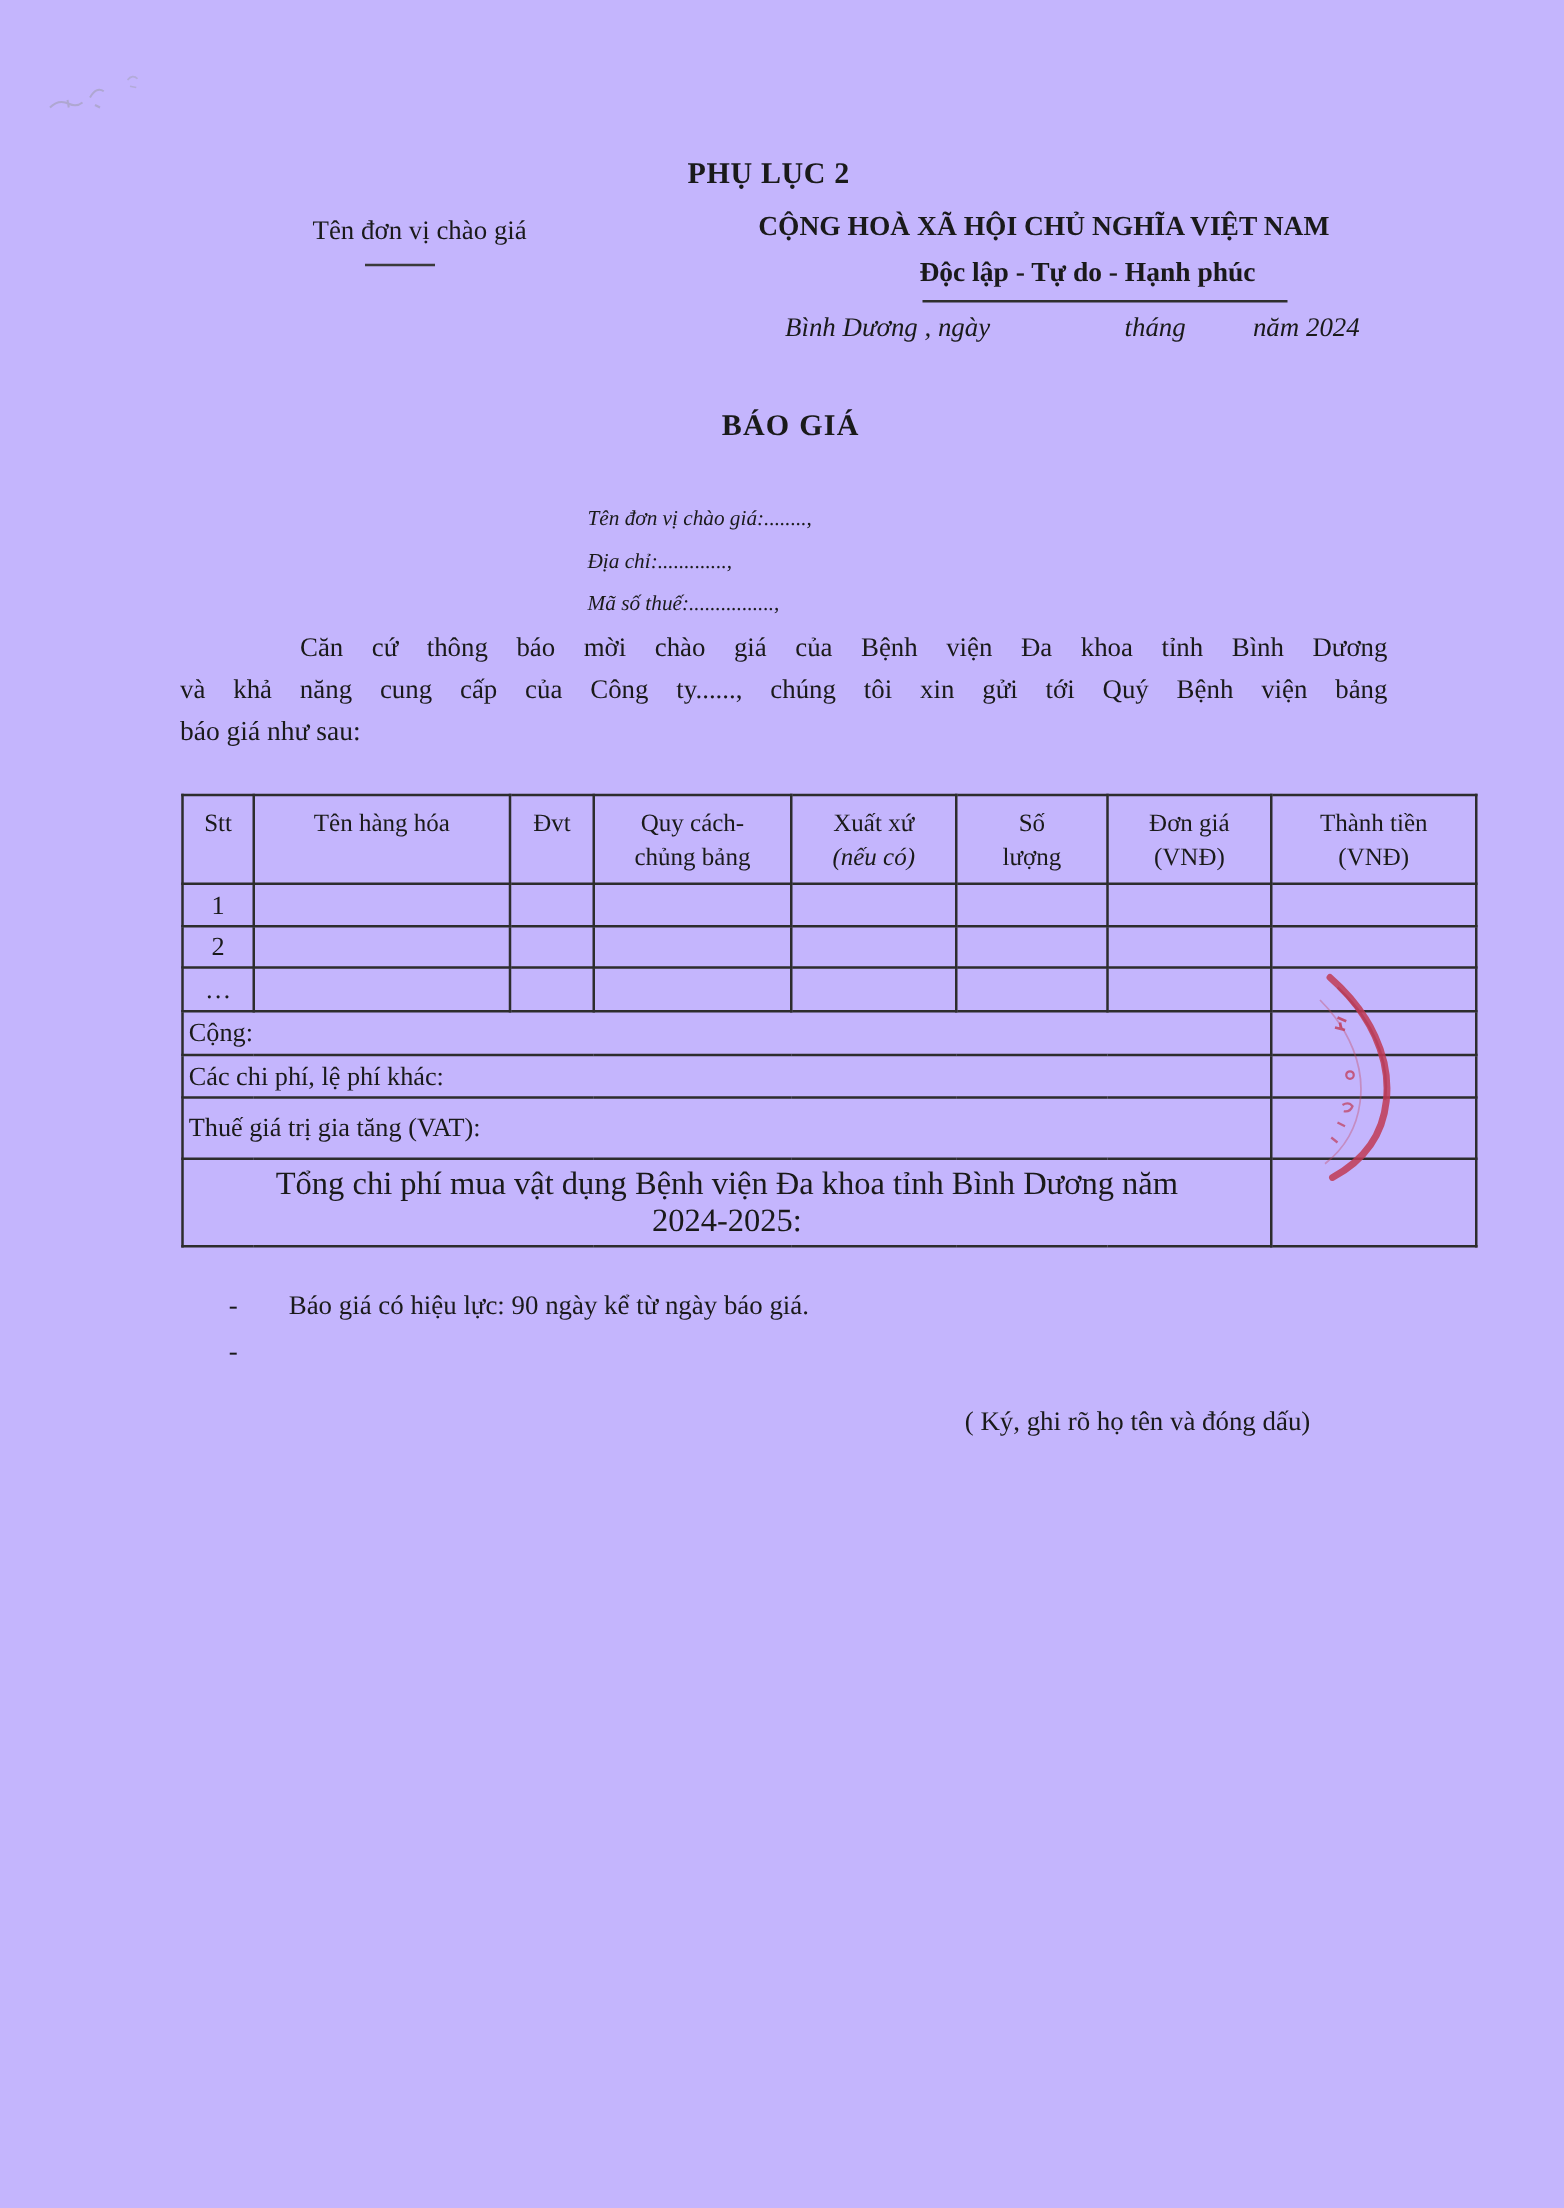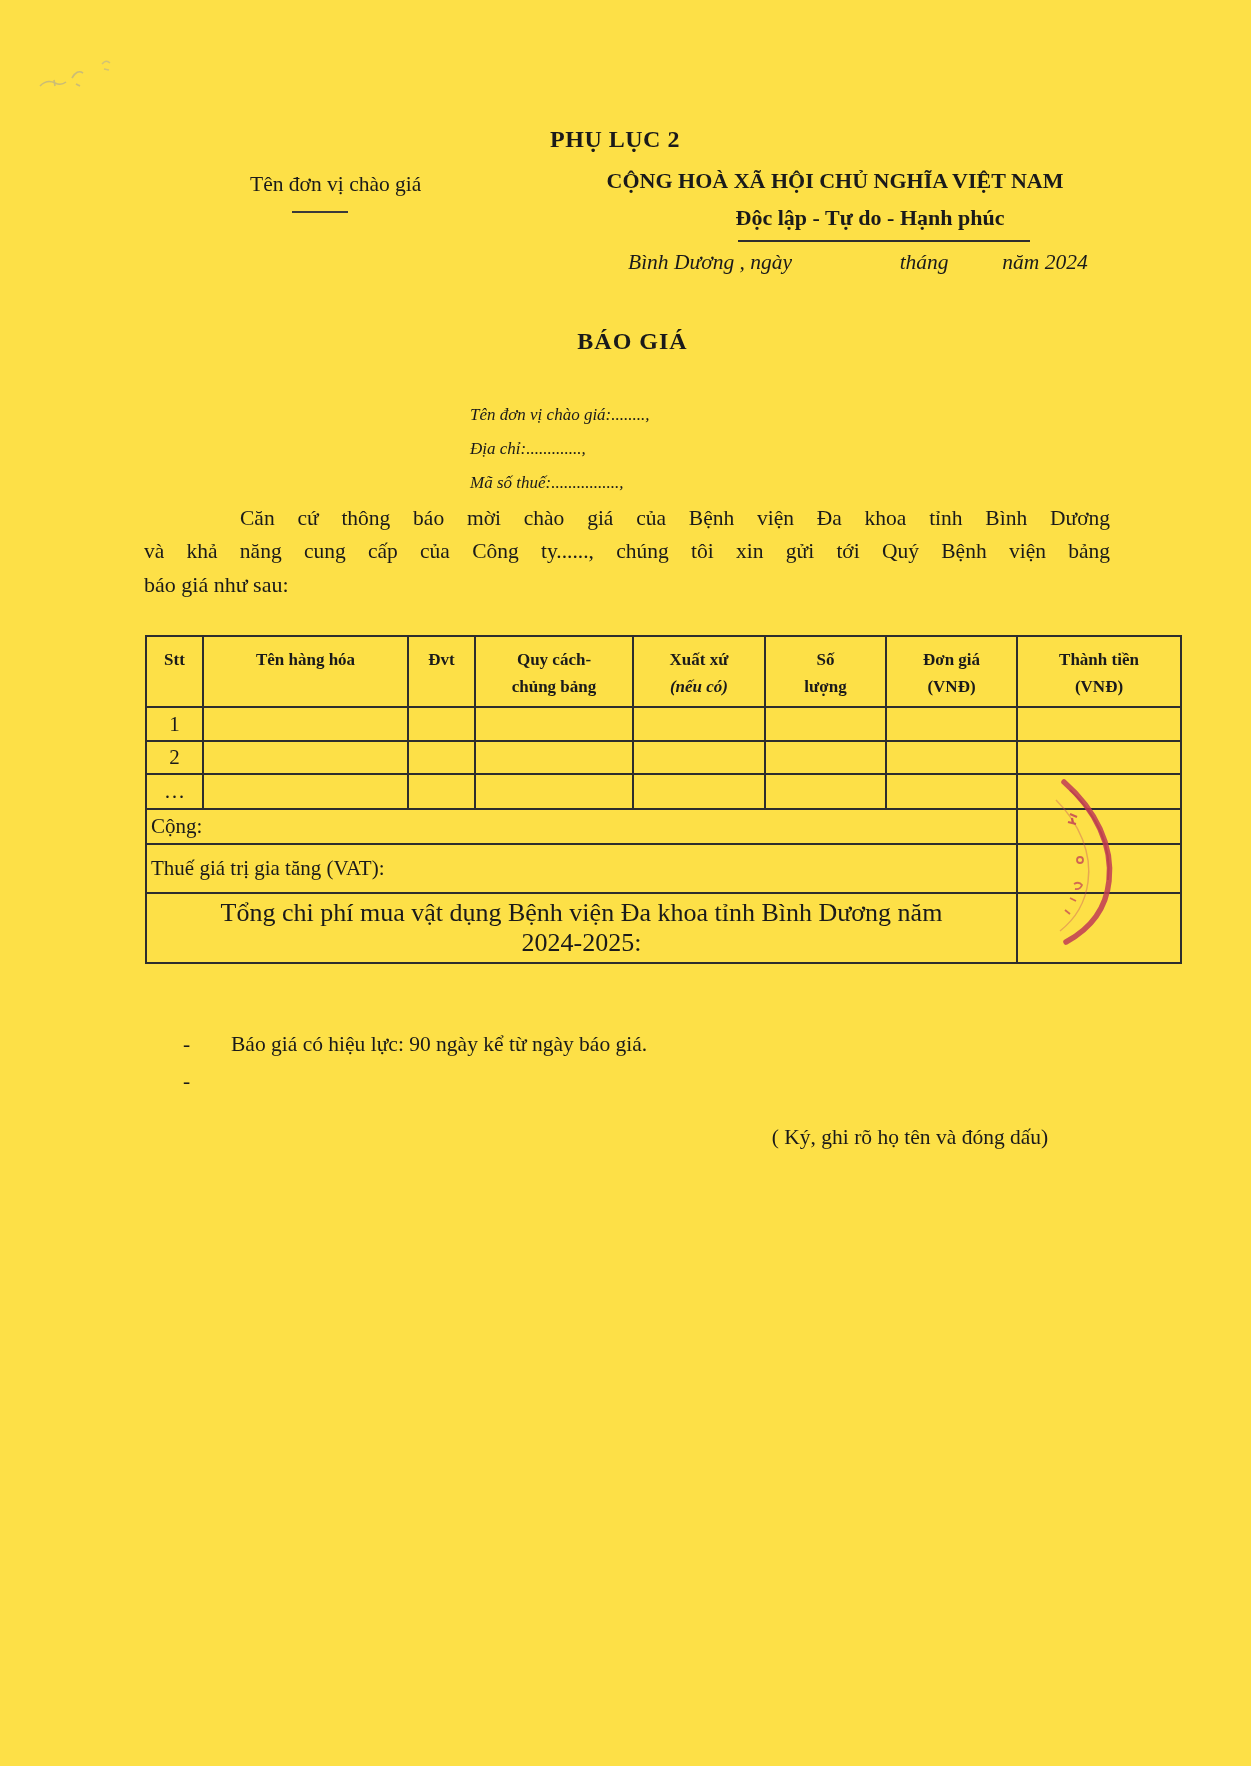--- a/index.html
+++ b/index.html
@@ -1,20 +1,20 @@
 <!DOCTYPE html>
 <html><head>
 <meta charset="utf-8">
 <style>
   html,body{margin:0;padding:0;background:#e8e8e8;}
   .page{
     position:relative;
     width:1251px;height:1766px;
     margin:0 auto;
-    background:#fde047;
+    background:#c4b5fd;
     font-family:"Liberation Serif","DejaVu Serif",serif;
     color:#1a1a1a;
     overflow:hidden;
   }
   .abs{position:absolute;}
   .i{font-style:italic;}
   .appendix-title{left:495px;top:126px;width:240px;font-size:24px;font-weight:bold;letter-spacing:.5px;text-align:center;}
   .left-label{left:250px;top:172px;font-size:21.5px;}
   .short-line{left:292px;top:211px;width:56px;height:2px;background:#3a3a3a;}
   .nat1{left:555px;top:168px;width:560px;font-size:22px;font-weight:bold;text-align:center;}
@@ -31,21 +31,21 @@
     border-collapse:collapse;table-layout:fixed;
     font-size:21px;
   }
   table.quote td,table.quote th{
     border:2px solid #2d2d2d;
     padding:0 4px;
     overflow:hidden;
   }
   table.quote th{
     vertical-align:top;padding-top:9px;
-    font-size:17px;line-height:27px;font-weight:bold;text-align:center;
+    font-size:20px;line-height:27px;font-weight:normal;text-align:center;
   }
   table.quote td{vertical-align:middle;}
   .stt-cell{text-align:center;font-size:21px;}
   .sum{ text-align:left;font-size:21px; }
   .sum2{ text-align:center;font-size:26px;line-height:30px; }
   .notes{left:183px;top:1026px;font-size:21.5px;line-height:37px;}
   .note-row{display:flex;}
   .dash{width:48px;}
   .signature{left:640px;top:1118px;width:540px;font-size:21.5px;line-height:38px;text-align:center;}
   .stamp-svg{left:1018px;top:768px;}
@@ -145,20 +145,24 @@
           <td></td>
         <td></td>
           <td></td>
           <td></td>
           <td></td>
       </tr>
       <tr style="height:35px">
         <td colspan="7" class="sum">Cộng:</td>
         <td></td>
       </tr>
+      <tr style="height:34px">
+        <td colspan="7" class="sum">Các chi phí, lệ phí khác:</td>
+        <td></td>
+      </tr>
       <tr style="height:49px">
         <td colspan="7" class="sum">Thuế giá trị gia tăng (VAT):</td>
         <td></td>
       </tr>
       <tr style="height:70px">
         <td colspan="7" class="sum2">
           <div>Tổng chi phí mua vật dụng Bệnh viện Đa khoa tỉnh Bình Dương năm</div>
           <div>2024-2025:</div>
         </td>
         <td></td>

